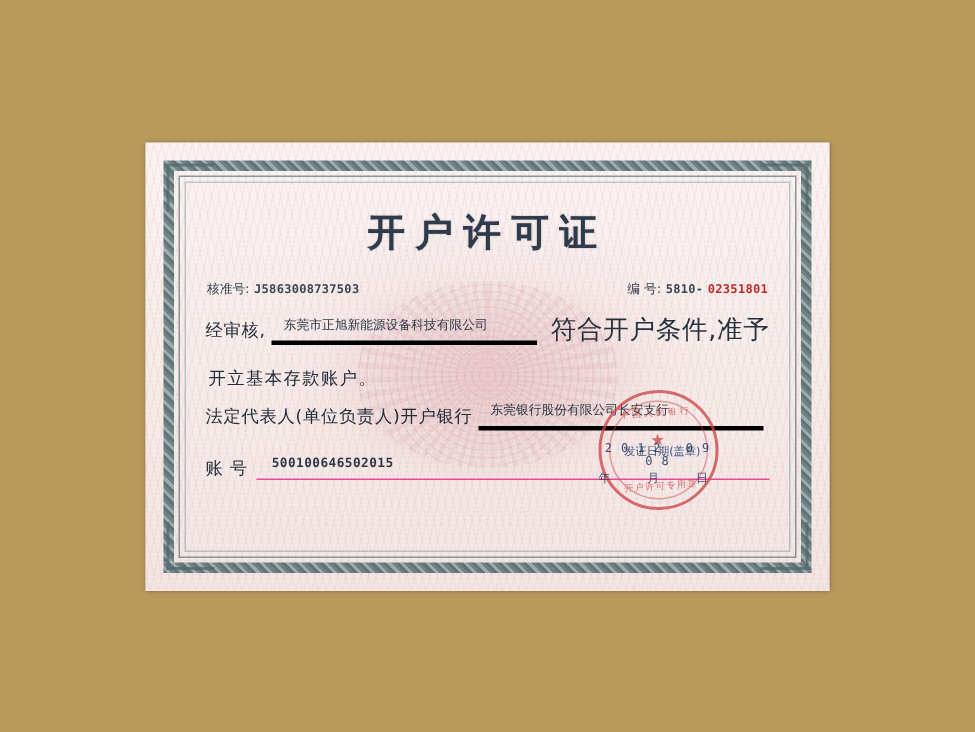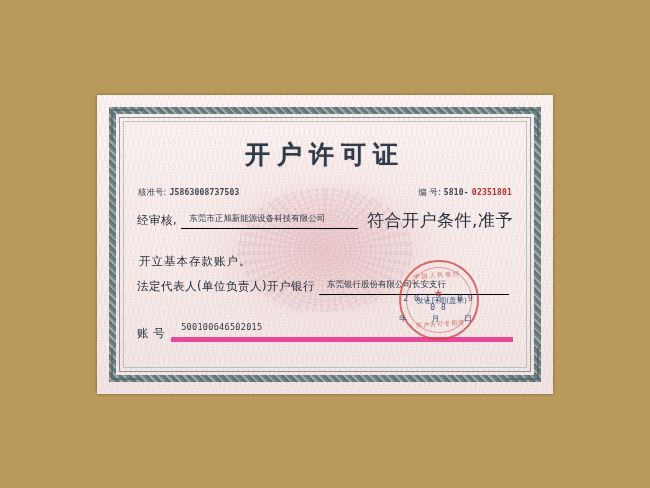--- a/index.html
+++ b/index.html
@@ -135,35 +135,35 @@
   }
   .meta-value.red { color: #bb2b2b; }
 
   .body-block {
     margin-top: 13px;
     padding: 0 6px;
     color: #27313d;
   }
   .line {
     display: flex;
-    align-items: flex-end;
+    align-items: flex-start;
     font-size: 11.5px;
     line-height: 17px;
-    margin-bottom: 27px;
+    margin-bottom: 17px;
   }
   .lbl {
     font-size: 11.5px;
     white-space: nowrap;
     color: #232c38;
     letter-spacing: .5px;
   }
   .fill {
     position: relative;
     flex: 1;
-    border-bottom: 1px solid #000000;
+    border-bottom: 3px solid #000000;
     margin: 0 4px;
     height: 15px;
     text-decoration: underline;
   }
   .fill .ink {
     position: absolute;
     left: 8px;
     bottom: 1px;
     font-size: 8.5px;
     color: #2c3743;
@@ -182,23 +182,24 @@
     font-size: 11.5px;
     letter-spacing: 1px;
     margin: -2px 0 9px 2px;
     color: #232c38;
   }
 
   .acct-line { margin-top: 2px; }
   .acct-fill {
     position: relative;
     flex: 1;
-    border-bottom: 5px solid #ec4899;
+    border-bottom: 1px solid #ec4899;
     margin-left: 6px;
     height: 15px;
+    font-weight: bold;
   }
   .acct-fill .ink {
     position: absolute;
     left: 10px;
     bottom: 1px;
     font-size: 8.5px;
     font-family: "DejaVu Sans Mono", monospace;
     color: #2c3743;
     letter-spacing: .3px;
   }

